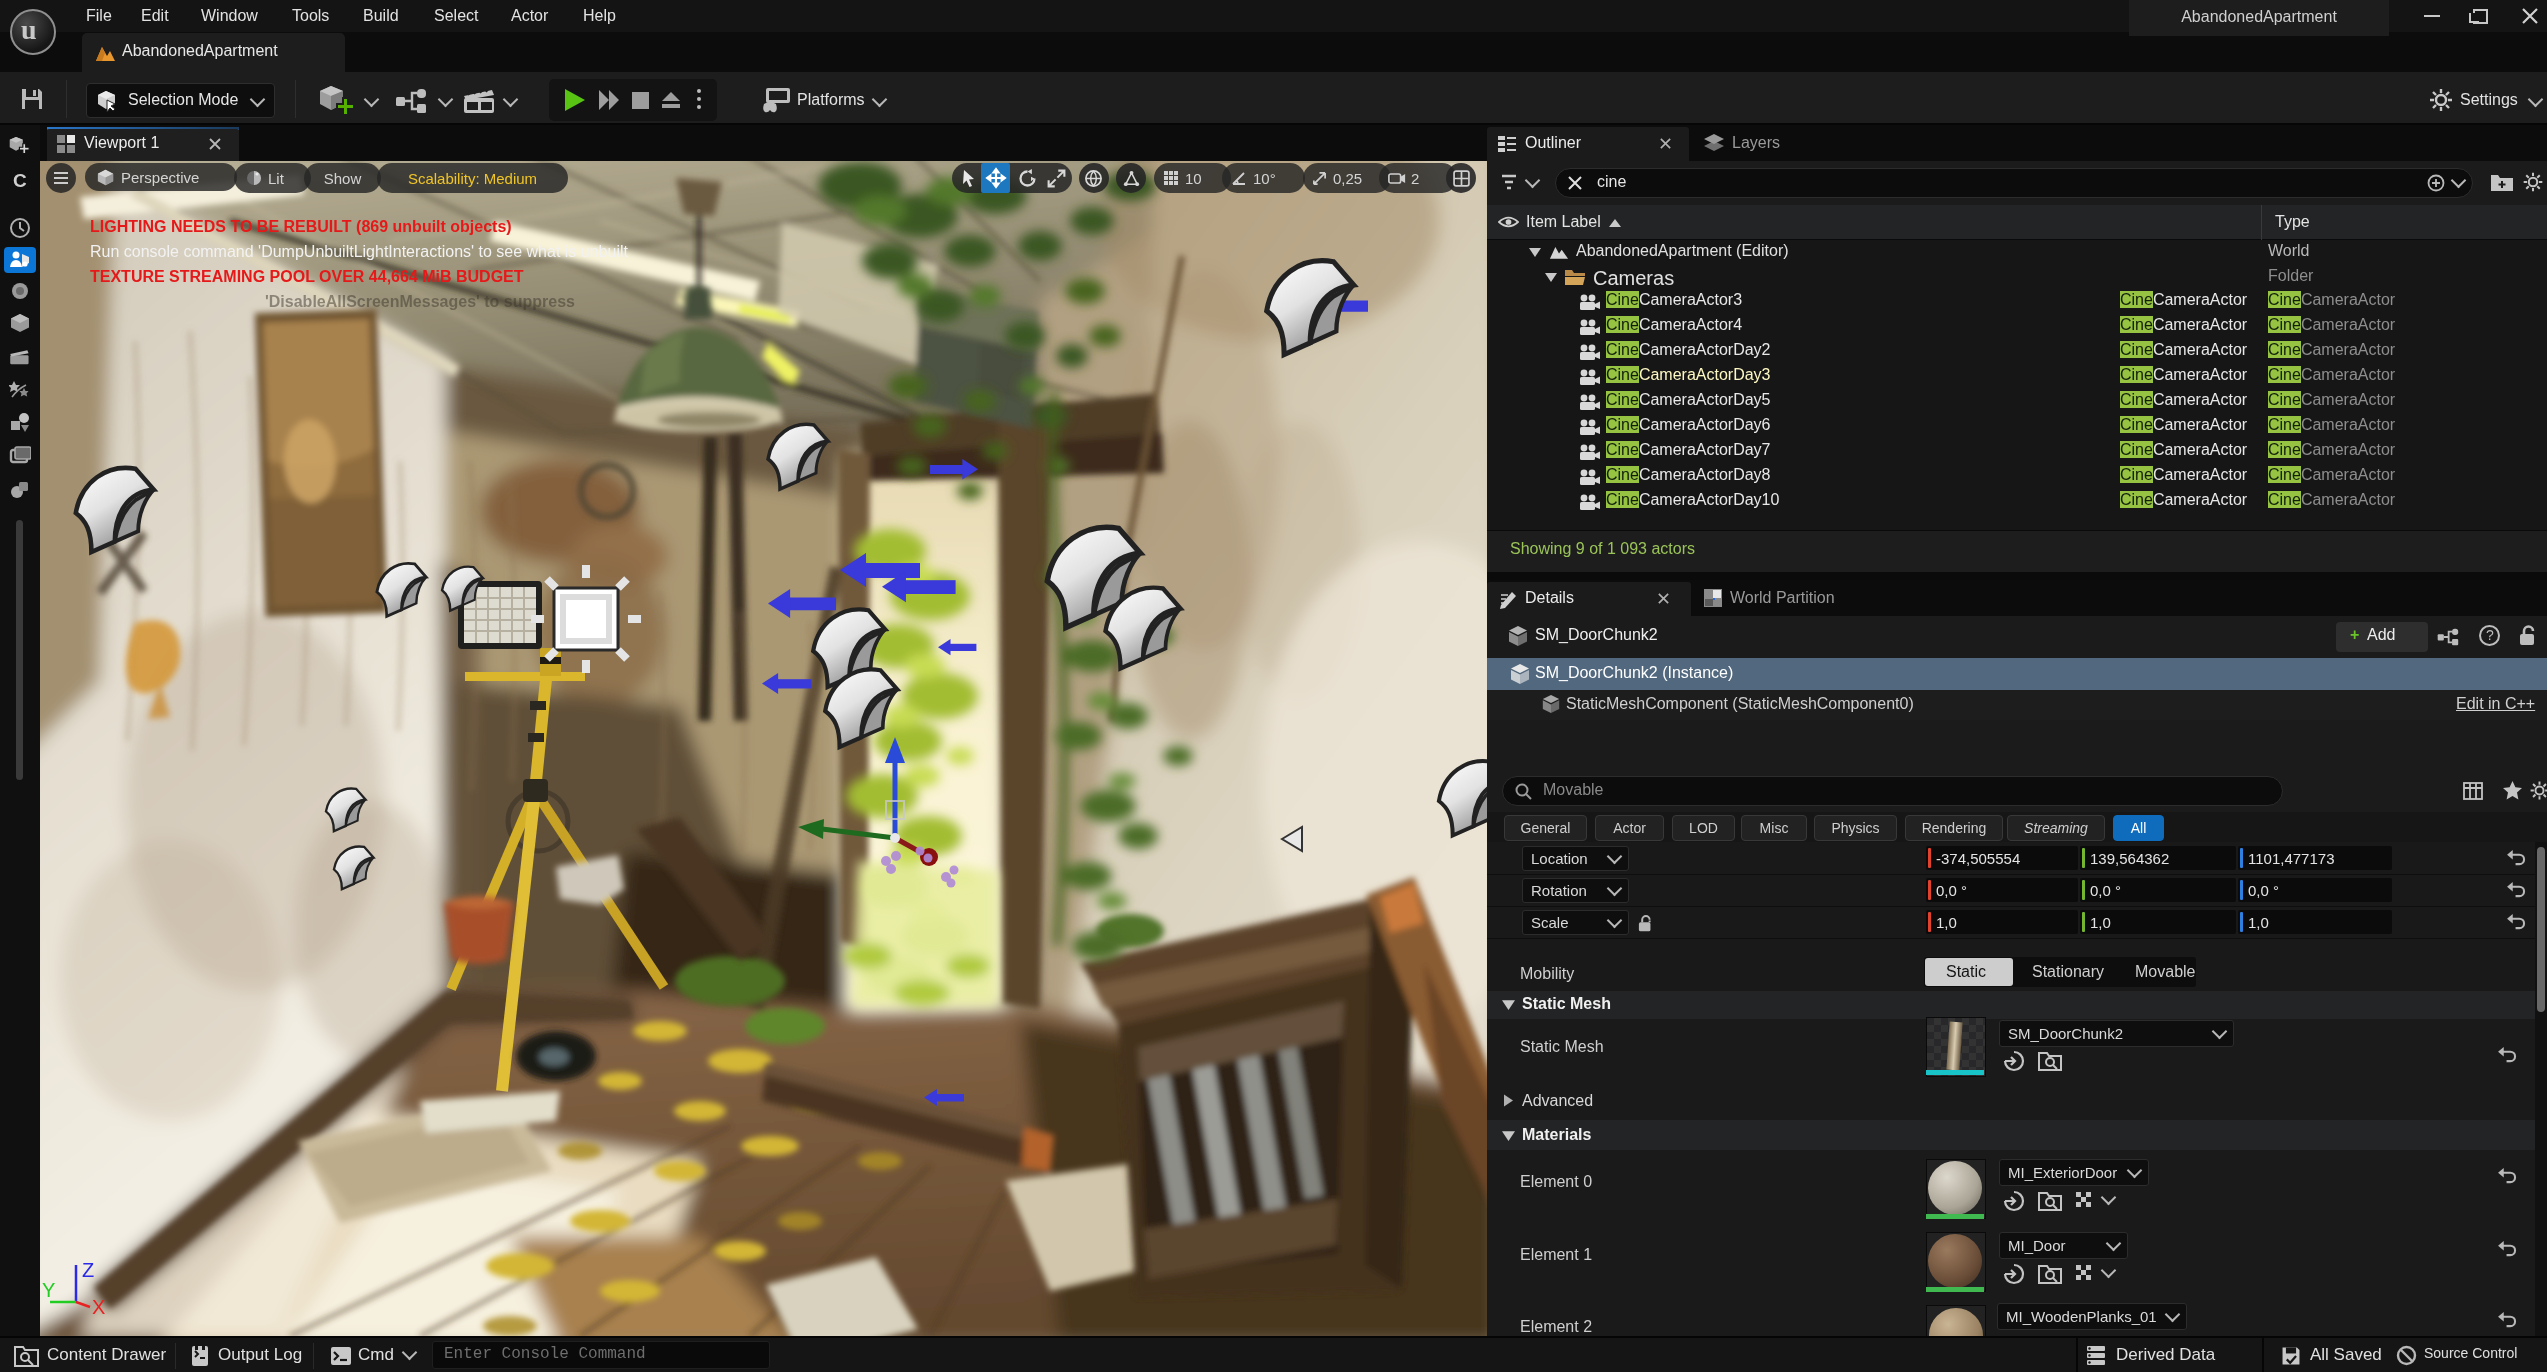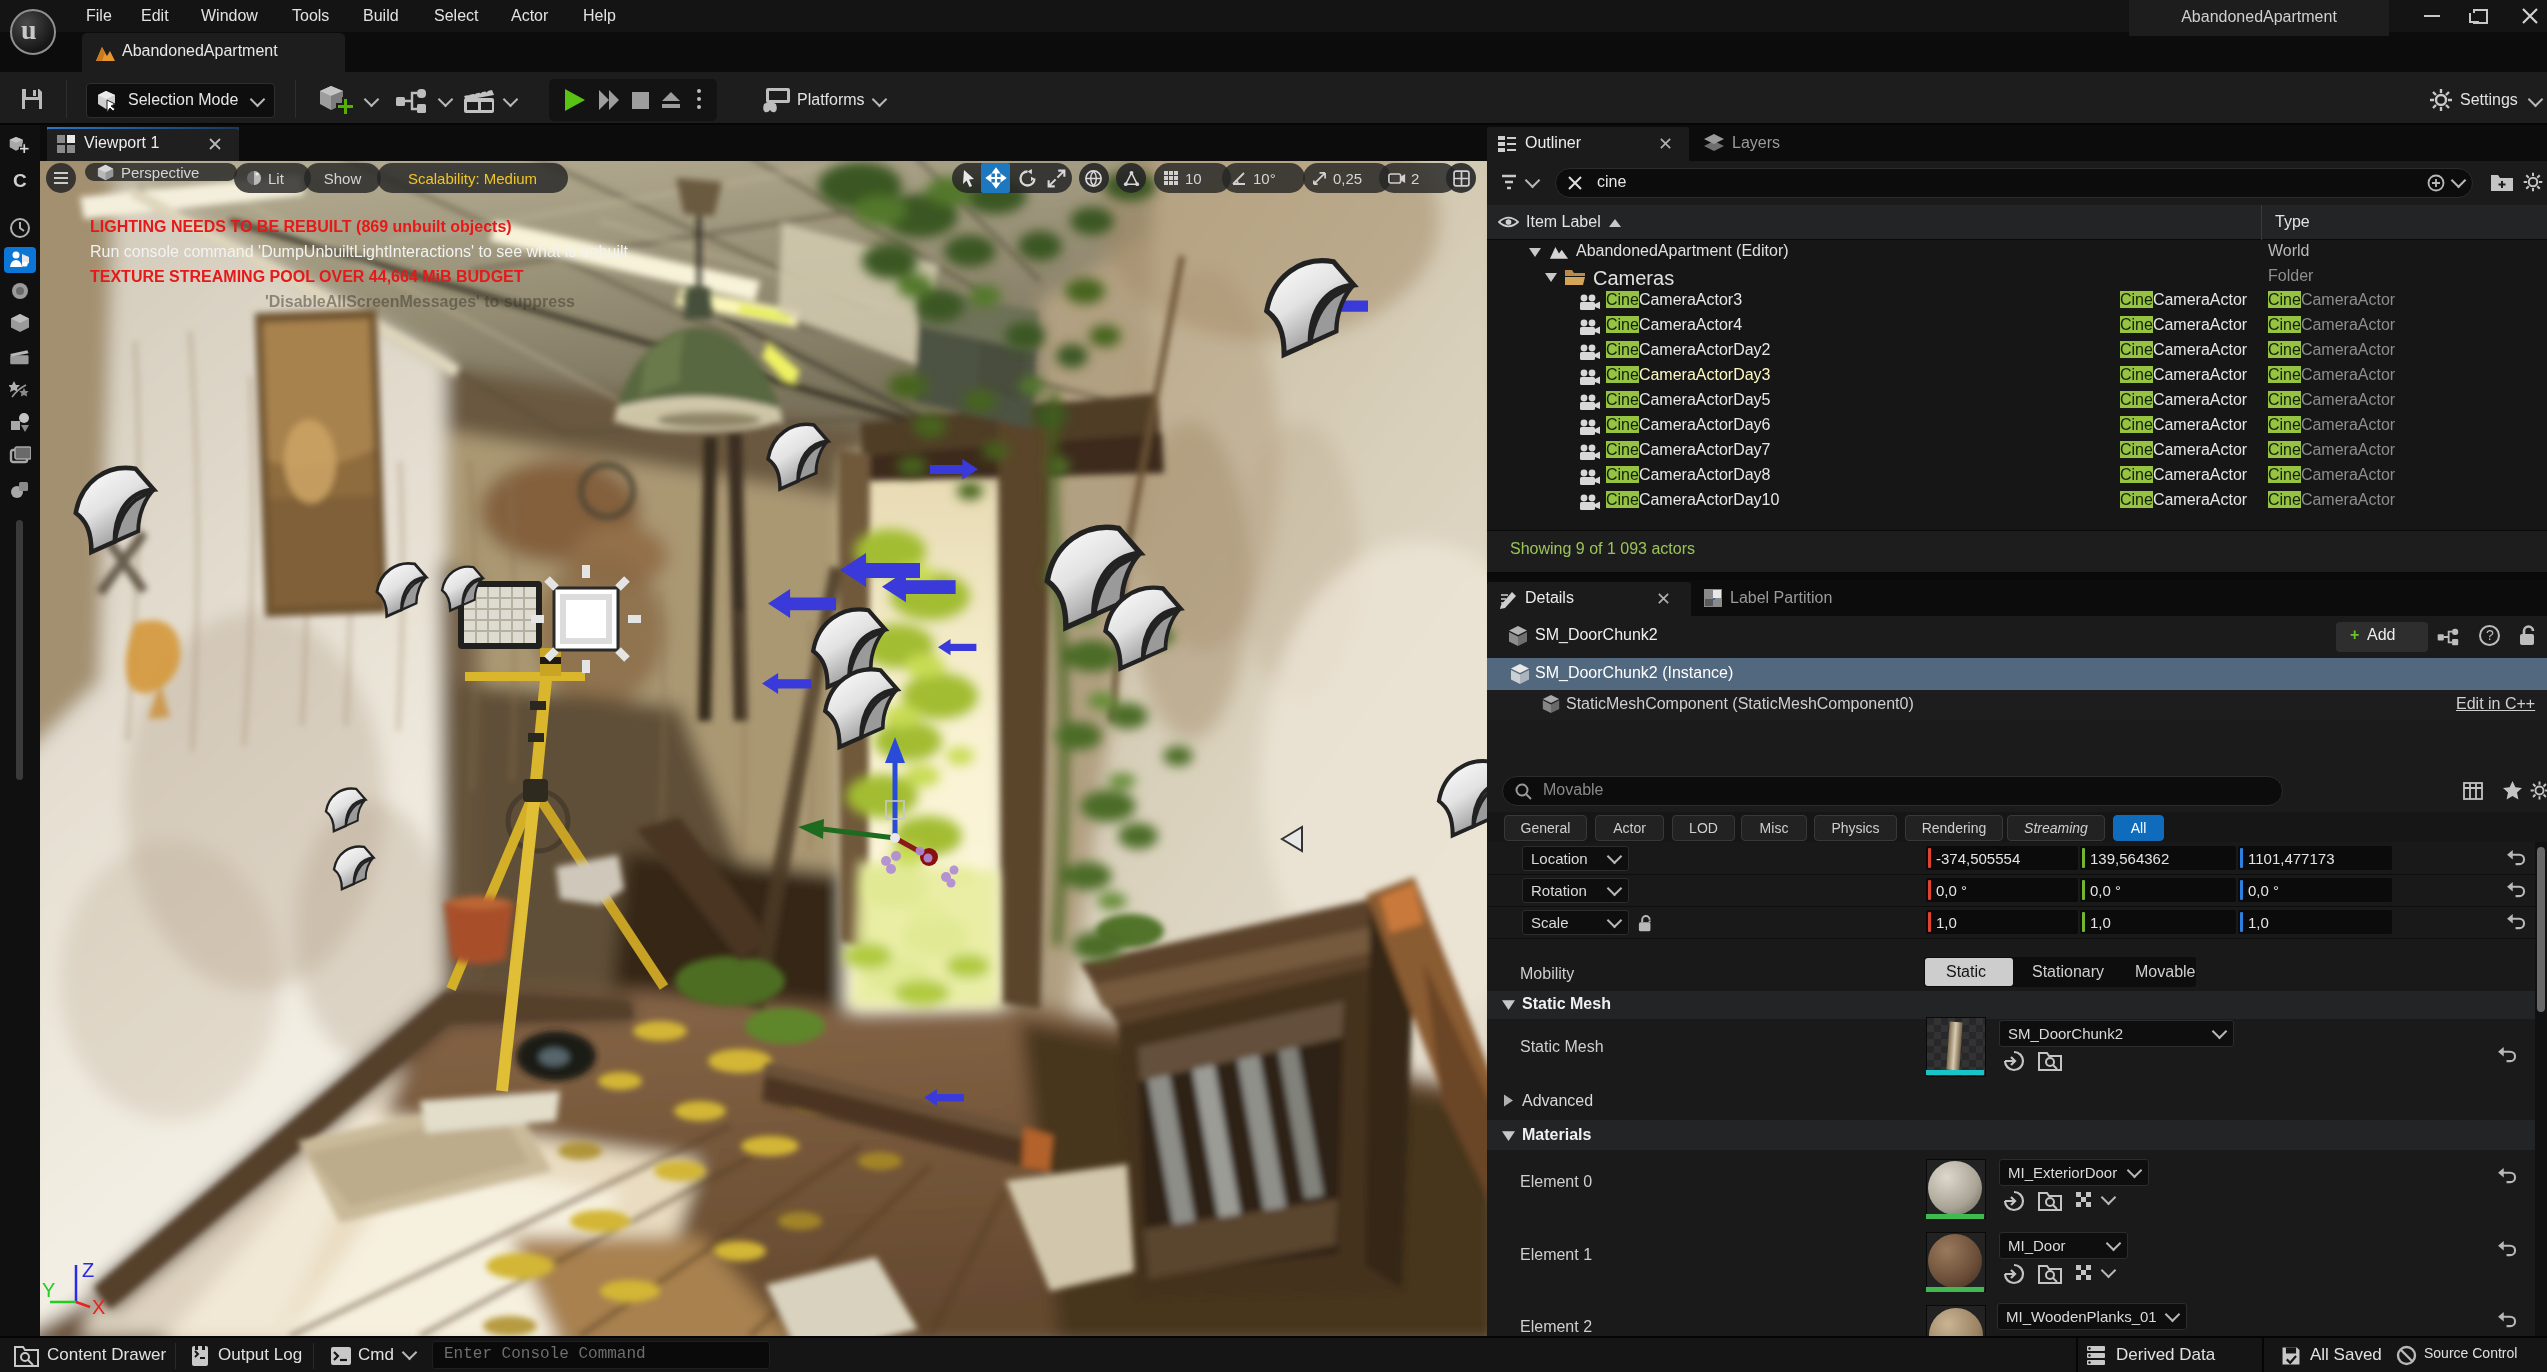--- a/index.html
+++ b/index.html
@@ -623,21 +623,21 @@
 
     </svg>
 
     <div class="txt" style="left:50px;top:57px;font-size:16px;font-weight:bold;color:#e51919;">LIGHTING NEEDS TO BE REBUILT (869 unbuilt objects)</div>
     <div class="txt" style="left:50px;top:82px;font-size:16px;color:#f2f2f2;">Run console command 'DumpUnbuiltLightInteractions' to see what is unbuilt</div>
     <div class="txt" style="left:50px;top:107px;font-size:16px;font-weight:bold;color:#e51919;">TEXTURE STREAMING POOL OVER 44,664 MiB BUDGET</div>
     <div class="txt" style="left:225px;top:132px;font-size:16px;font-weight:bold;color:#3e382c;opacity:0.5;">'DisableAllScreenMessages' to suppress</div>
 
     <div class="abs" style="left:6px;top:2px;width:30px;height:30px;border-radius:50%;background:rgba(38,38,38,0.85);"></div>
     <div class="abs" style="left:14px;top:11px;width:14px;height:2px;background:#ccc;box-shadow:0 5px 0 #ccc,0 10px 0 #ccc;"></div>
-    <div class="pill" style="left:45px;top:2px;width:128px;height:18px;border-radius:15px;">
+    <div class="pill" style="left:45px;top:2px;width:128px;height:28px;border-radius:15px;">
       <svg width="17" height="17" viewBox="0 0 20 20" style="margin-right:7px;">
         <path d="M10 1 L19 5.5 L19 14.5 L10 19 L1 14.5 L1 5.5 Z" fill="#b8b8b8"></path>
         <path d="M10 1 L19 5.5 L10 10 L1 5.5 Z" fill="#d8d8d8"></path>
         <path d="M10 10 L19 5.5 L19 14.5 L10 19 Z" fill="#989898"></path>
         </svg>
       Perspective</div>
     <div class="pill" style="left:194px;top:2px;width:53px;height:30px;border-radius:15px;">
       <svg width="16" height="16" viewBox="0 0 16 16" style="margin-right:6px;">
         <circle cx="8" cy="8" r="7" fill="#6a6a6a"></circle>
           <path d="M8 1 a7 7 0 0 1 0 14 Z" fill="#bababa"></path>
@@ -920,21 +920,21 @@
     <div class="txt" style="left:38px;top:464px;font-size:16px;color:#ececec;">Details</div>
     <svg class="abs" style="left:170px;top:467px;" width="13" height="13" viewBox="0 0 14 14">
       <path d="M2 2 L12 12 M12 2 L2 12" stroke="#b0b0b0" stroke-width="1.8"></path>
       </svg>
     <svg class="abs" style="left:216px;top:463px;" width="20" height="20" viewBox="0 0 20 20">
       <rect x="1" y="1" width="18" height="18" fill="#8a8a8a"></rect>
         <rect x="10" y="2" width="8" height="8" fill="#e8e8e8"></rect>
       <rect x="2" y="11" width="8" height="7" fill="#5a5a5a"></rect>
         <rect x="10" y="10" width="2" height="2" fill="#2a6ad8"></rect>
       </svg>
-    <div class="txt" style="left:243px;top:464px;font-size:16px;color:#9a9a9a;">Label Partition</div>
+    <div class="txt" style="left:243px;top:464px;font-size:16px;color:#9a9a9a;">World Partition</div>
 
     <div class="abs" style="left:0;top:491px;width:1060px;height:42px;background:#1b1b1c;"></div>
     <svg class="abs" style="left:20px;top:500px;" width="22" height="22" viewBox="0 0 22 22">
       <g fill="#b4b4b4">
           <polygon points="11,1 20,5.5 11,10 2,5.5"></polygon>
           <polygon points="2,7 11,11.5 11,21 2,16.5" opacity="0.75"></polygon>
       <polygon points="20,7 11,11.5 11,21 20,16.5" opacity="0.55"></polygon>
         </g>
       </svg>
     <div class="txt" style="left:48px;top:501px;font-size:16px;color:#f0f0f0;">SM_DoorChunk2</div>

